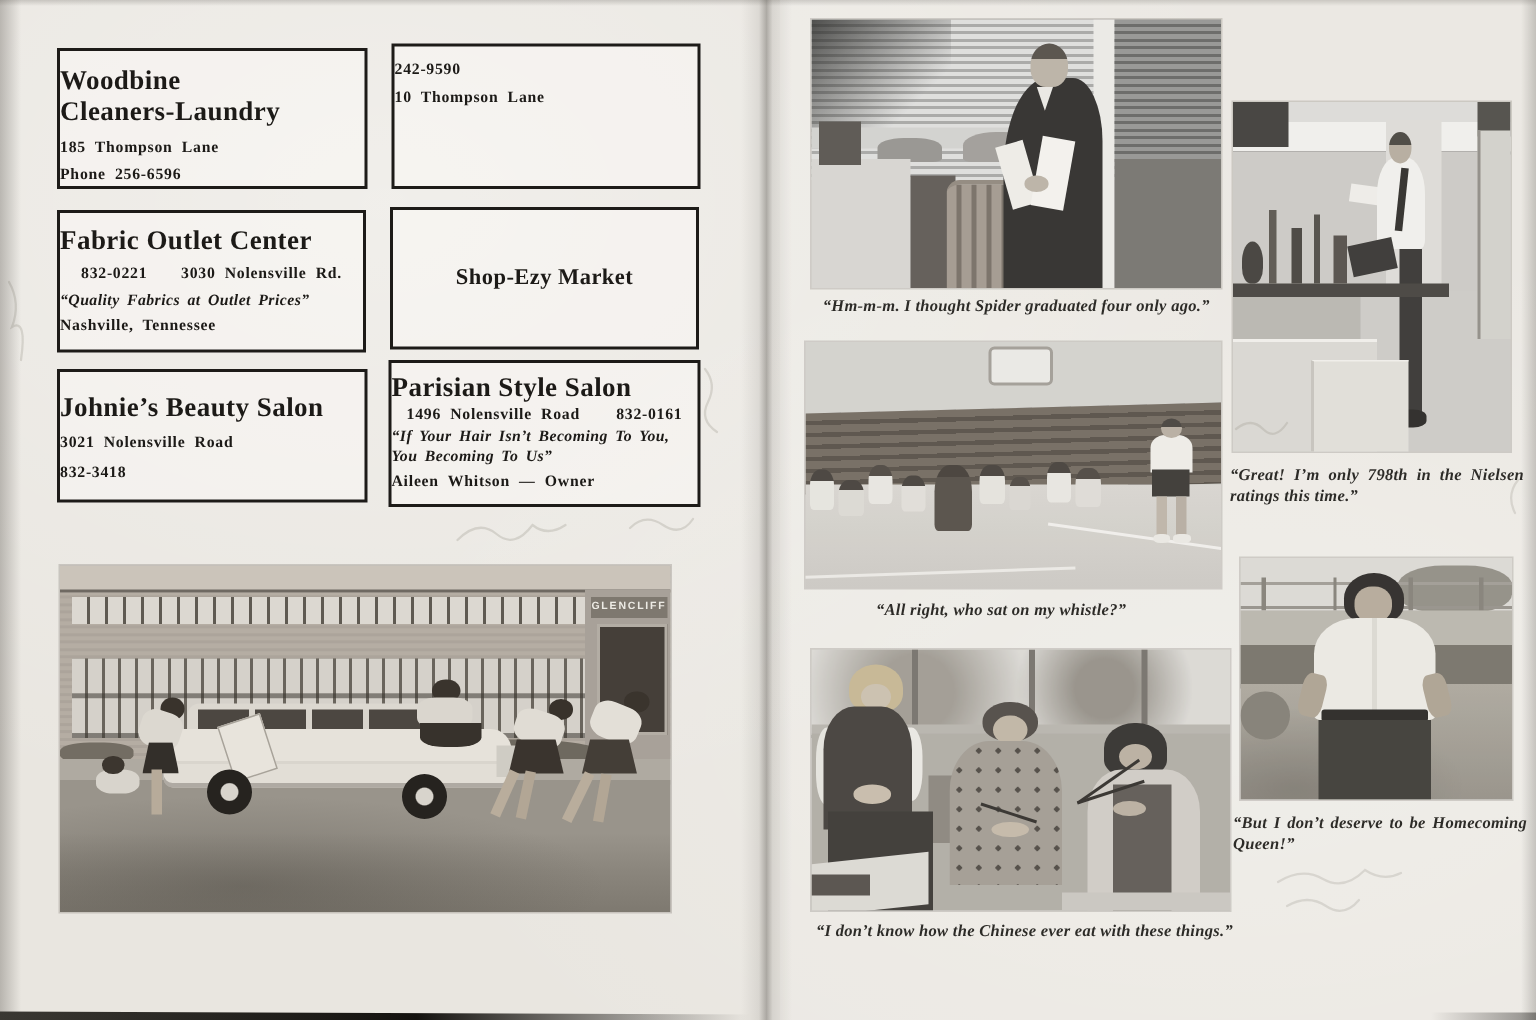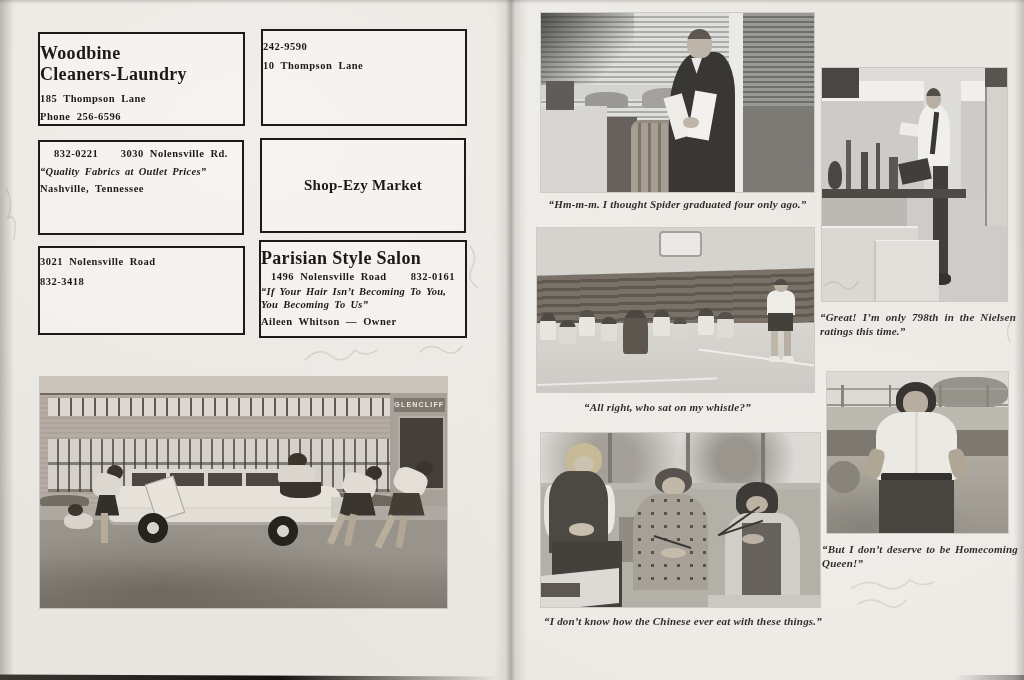--- a/index.html
+++ b/index.html
@@ -44,33 +44,35 @@
     <div class="ad-sm" style="margin-top:8px;">185 Thompson Lane</div>
     <div class="ad-sm" style="margin-top:7px;">Phone 256-6596</div>
   </div>
 
   <div class="ad" style="left:261px;top:29px;width:202px;height:93px;">
     <div class="ad-sm" style="margin-top:10px;">242-9590</div>
     <div class="ad-sm" style="margin-top:8px;">10 Thompson Lane</div>
   </div>
 
   <div class="ad" style="left:38px;top:140px;width:202px;height:91px;">
+    <div class="ad-title" style="margin-top:8px;">Fabric Outlet Center</div>
     <div class="ad-row" style="margin-top:6px;">
       <span class="ad-sm">832-0221</span>
       <span class="ad-sm">3030 Nolensville Rd.</span>
     </div>
     <div class="ad-it" style="margin-top:7px;">“Quality Fabrics at Outlet Prices”</div>
     <div class="ad-sm" style="margin-top:6px;">Nashville, Tennessee</div>
   </div>
 
   <div class="ad" style="left:260px;top:138px;width:202px;height:91px;display:flex;align-items:center;justify-content:center;">
     <div class="ad-title" style="font-size:15px;">Shop-Ezy Market</div>
   </div>
 
   <div class="ad" style="left:38px;top:246px;width:203px;height:85px;">
+    <div class="ad-title" style="margin-top:13px;">Johnie’s Beauty Salon</div>
     <div class="ad-sm" style="margin-top:8px;">3021 Nolensville Road</div>
     <div class="ad-sm" style="margin-top:9px;">832-3418</div>
   </div>
 
   <div class="ad" style="left:259px;top:240px;width:204px;height:94px;">
     <div class="ad-title" style="margin-top:6px;">Parisian Style Salon</div>
     <div class="ad-row" style="margin-top:2px;padding:0 10px;">
       <span class="ad-sm">1496 Nolensville Road</span>
       <span class="ad-sm">832-0161</span>
     </div>

